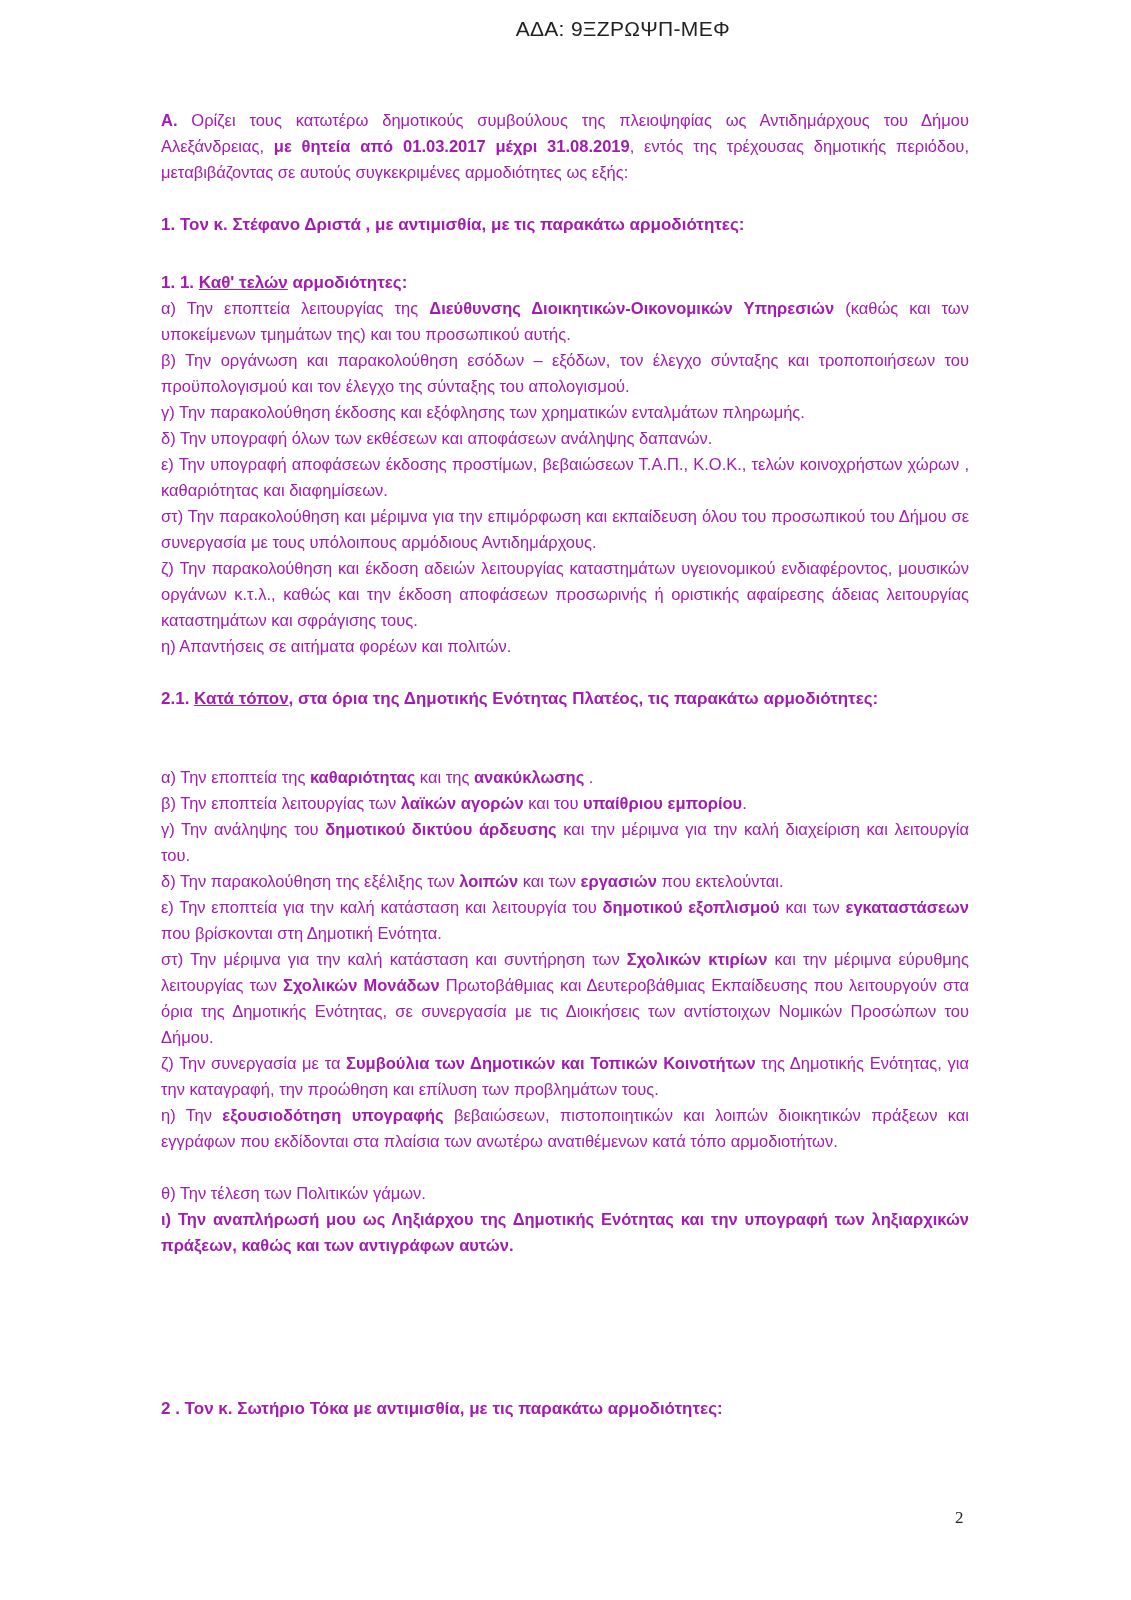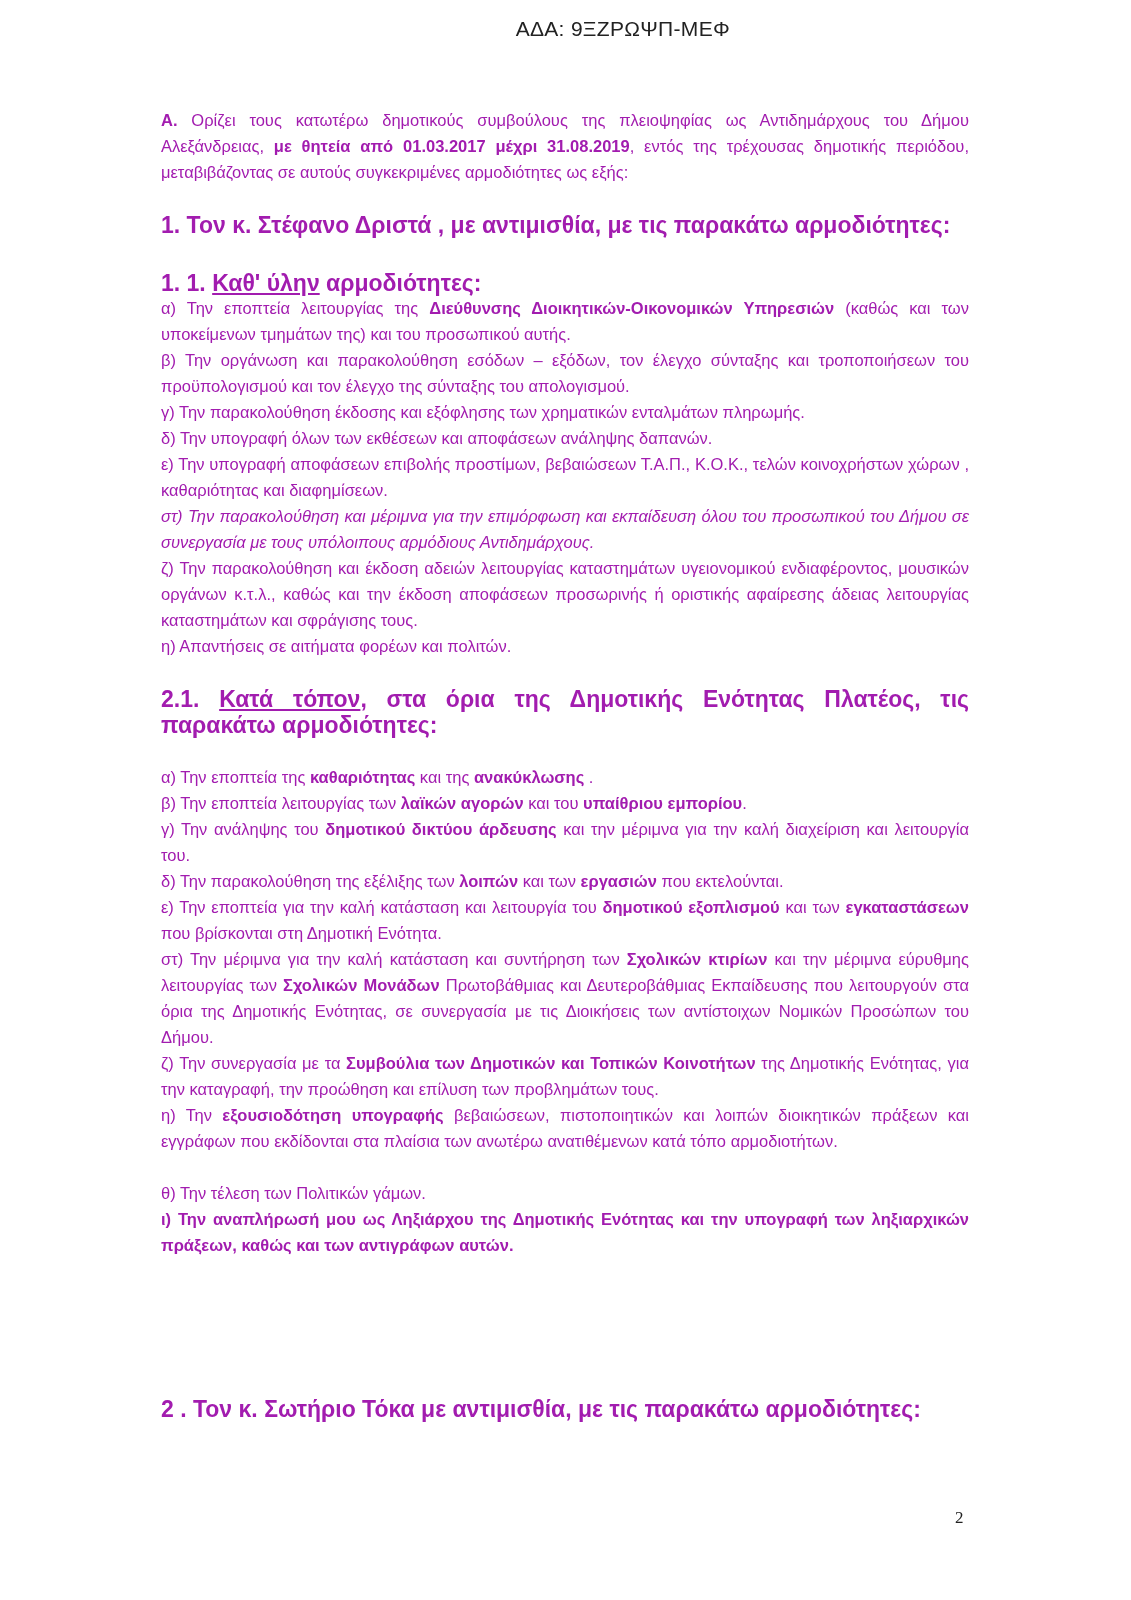--- a/index.html
+++ b/index.html
@@ -11,57 +11,57 @@
     letter-spacing: 0.3px;
   }
   .body-text {
     position: absolute; left: 161px; width: 808px;
     font-family: "Liberation Sans", sans-serif; font-size: 16.5px;
     line-height: 26px; color: #a21caf;
   }
   .para { margin: 0; text-align: justify; text-align-last: left; }
   .b { font-weight: bold; }
   .u { text-decoration: underline; }
-  .heading { font-weight: bold; font-size: 23px; }
+  .heading { font-weight: bold; font-size: 17px; }
   .page-number {
     position: absolute; left: 955px; top: 1508px;
     font-family: "Liberation Serif", serif; font-size: 17px; color: #222;
   }
 </style>
 </head>
 <body>
 
 <div class="page">
   <div class="ada">ΑΔΑ: 9ΞΖΡΩΨΠ-ΜΕΦ</div>
   <div id="blocks">
       <div class="body-text" style="top: 107px;">
         <p class="para"><span class="b">Α.</span><span> Ορίζει τους κατωτέρω δημοτικούς συμβούλους της πλειοψηφίας ως Αντιδημάρχους του Δήμου Αλεξάνδρειας, </span><span class="b">με θητεία από 01.03.2017 μέχρι 31.08.2019</span><span>, εντός της τρέχουσας δημοτικής περιόδου, μεταβιβάζοντας σε αυτούς συγκεκριμένες αρμοδιότητες ως εξής:</span></p>
       </div>
       <div class="body-text" style="top: 212px;">
         <p class="para heading"><span class="b">1.  Τον κ. Στέφανο Δριστά , με αντιμισθία, με τις παρακάτω αρμοδιότητες:</span></p>
       </div>
       <div class="body-text" style="top: 270px;">
-        <p class="para heading"><span class="b">1. 1. </span><span class="b u">Καθ' ύλην</span><span class="b"> αρμοδιότητες:</span></p>
+        <p class="para heading"><span class="b">1. 1. </span><span class="b u">Καθ' τελών</span><span class="b"> αρμοδιότητες:</span></p>
       </div>
       <div class="body-text" style="top: 295px;">
         <p class="para"><span>α) Την εποπτεία λειτουργίας της </span><span class="b">Διεύθυνσης Διοικητικών-Οικονομικών Υπηρεσιών</span><span> (καθώς και των υποκείμενων τμημάτων της) και του προσωπικού αυτής.</span></p>
       </div>
       <div class="body-text" style="top: 347px;">
         <p class="para"><span>β) Την οργάνωση και παρακολούθηση εσόδων – εξόδων, τον έλεγχο σύνταξης και τροποποιήσεων του προϋπολογισμού και τον έλεγχο της σύνταξης του απολογισμού.</span></p>
       </div>
       <div class="body-text" style="top: 399px;">
         <p class="para"><span>γ)  Την παρακολούθηση έκδοσης και εξόφλησης των χρηματικών ενταλμάτων πληρωμής.</span></p>
       </div>
       <div class="body-text" style="top: 425px;">
         <p class="para"><span>δ)  Την υπογραφή όλων των εκθέσεων και αποφάσεων ανάληψης δαπανών.</span></p>
       </div>
       <div class="body-text" style="top: 451px;">
-        <p class="para"><span>ε) Την υπογραφή αποφάσεων επιβολής προστίμων, βεβαιώσεων Τ.Α.Π., Κ.Ο.Κ., τελών κοινοχρήστων χώρων , καθαριότητας και διαφημίσεων.</span></p>
+        <p class="para"><span>ε) Την υπογραφή αποφάσεων έκδοσης προστίμων, βεβαιώσεων Τ.Α.Π., Κ.Ο.Κ., τελών κοινοχρήστων χώρων , καθαριότητας και διαφημίσεων.</span></p>
       </div>
-      <div class="body-text" style="top: 503px; font-style: italic;">
+      <div class="body-text" style="top: 503px;">
         <p class="para"><span>στ) Την παρακολούθηση και μέριμνα για την επιμόρφωση και εκπαίδευση όλου του προσωπικού του Δήμου σε συνεργασία με τους υπόλοιπους αρμόδιους Αντιδημάρχους.</span></p>
       </div>
       <div class="body-text" style="top: 555px;">
         <p class="para"><span>ζ) Την παρακολούθηση και έκδοση αδειών λειτουργίας καταστημάτων υγειονομικού ενδιαφέροντος, μουσικών οργάνων κ.τ.λ., καθώς και την έκδοση αποφάσεων προσωρινής ή οριστικής αφαίρεσης άδειας λειτουργίας καταστημάτων και σφράγισης τους.</span></p>
       </div>
       <div class="body-text" style="top: 633px;">
         <p class="para"><span>η)  Απαντήσεις σε αιτήματα φορέων και πολιτών.</span></p>
       </div>
       <div class="body-text" style="top: 686px;">
         <p class="para heading"><span class="b">2.1. </span><span class="b u">Κατά τόπον</span><span class="b">, στα όρια της Δημοτικής Ενότητας Πλατέος, τις παρακάτω αρμοδιότητες:</span></p>

